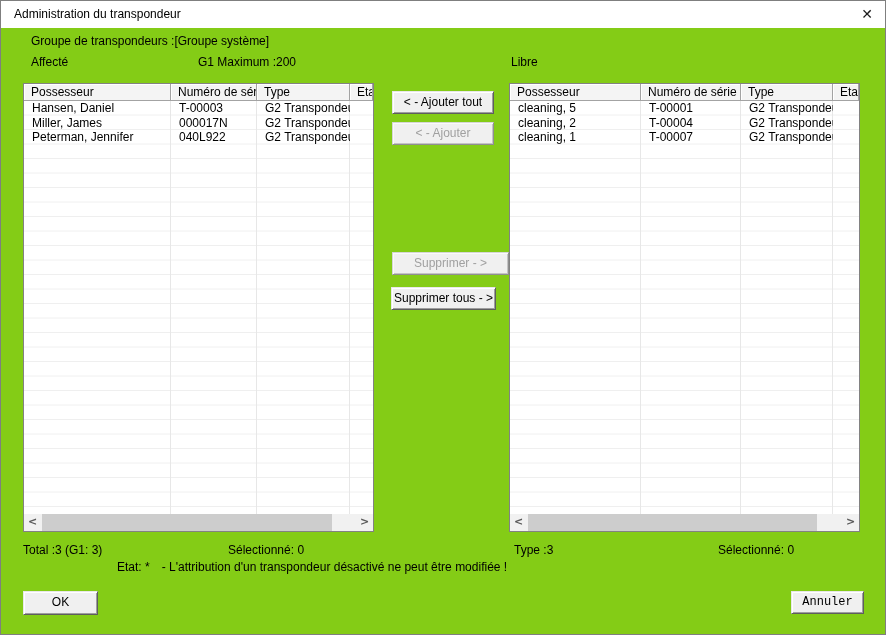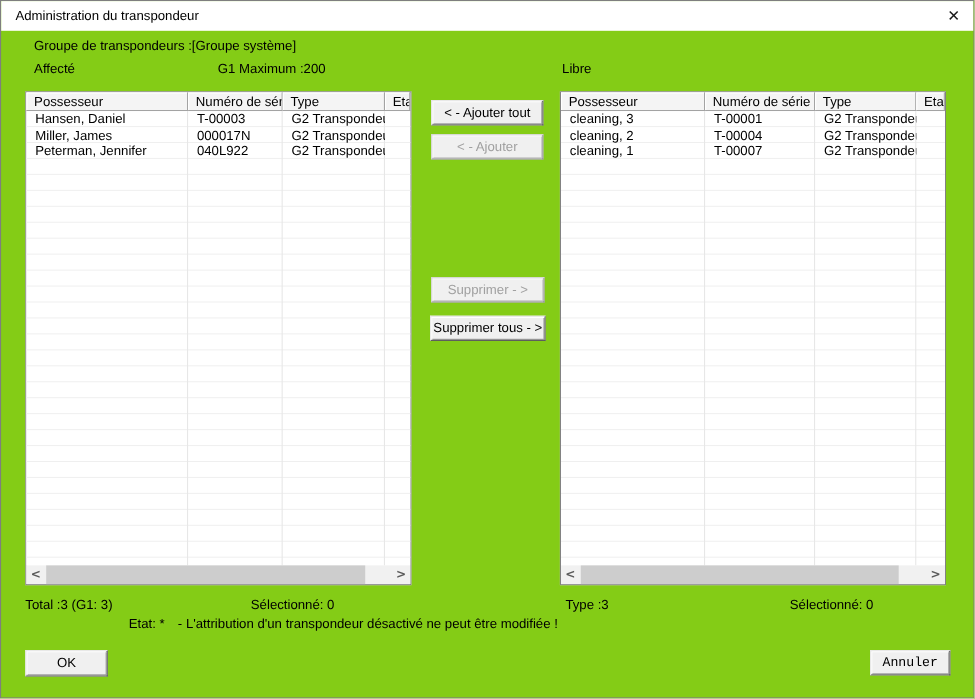--- a/index.html
+++ b/index.html
@@ -72,21 +72,21 @@
   
   .btn { position:absolute; background:#f0f0f0; font-size:12px; text-align:center;
          border:1px solid; border-color:#e8e8e8 #5e5e5e #5e5e5e #e8e8e8;
          box-shadow:inset 1px 1px 0 #ffffff, inset -1px -1px 0 #9e9e9e;
          line-height:20px; white-space:nowrap; cursor:default; }
   .btn.disabled { color:#a0a0a0;
          border-color:#d6d6d6 #8f8f8f #8f8f8f #d6d6d6;
          box-shadow:inset 1px 1px 0 #fafafa, inset -1px -1px 0 #c4c4c4; }
   .btn-add-all    { left:391px; top:90px;  width:102px; height:23px; }
   .btn-add        { left:391px; top:121px; width:102px; height:23px; }
-  .btn-remove     { left:391px; top:251px; width:103px; height:23px; }
+  .btn-remove     { left:391px; top:251px; width:117px; height:23px; }
   .btn-remove-all { left:390px; top:286px; width:105px; height:23px; }
   .btn-ok     { left:22px;  top:590px; width:75px; height:24px; }
   .btn-cancel { left:790px; top:590px; width:73px; height:23px;font-family:Liberation Mono, monospace; }
 
   
   .tot { position:absolute; top:542px; white-space:nowrap; }
   .tot-l  { left:22px; }  .sel-l { left:227px; }
   .tot-r  { left:513px; } .sel-r { left:717px; }
   .footnote { position:absolute; left:116px; top:559px; display:flex; white-space:nowrap; }
   .footnote .fx { margin-right:12px; }
@@ -142,21 +142,21 @@
 
   <div class="lv rt">
     <div class="lv-header">
       <div class="lv-col c0">Possesseur</div>
       <div class="lv-col c1">Numéro de série</div>
       <div class="lv-col c2">Type</div>
       <div class="lv-col c3">Etat</div>
     </div>
     <div class="lv-body">
       <div class="lv-row">
-        <div class="lv-cell">cleaning, 3</div>
+        <div class="lv-cell">cleaning, 5</div>
         <div class="lv-cell">T-00001</div>
         <div class="lv-cell">G2 Transpondeur</div>
         <div class="lv-cell"></div>
       </div>
       <div class="lv-row">
         <div class="lv-cell">cleaning, 2</div>
         <div class="lv-cell">T-00004</div>
         <div class="lv-cell">G2 Transpondeur</div>
         <div class="lv-cell"></div>
       </div>

